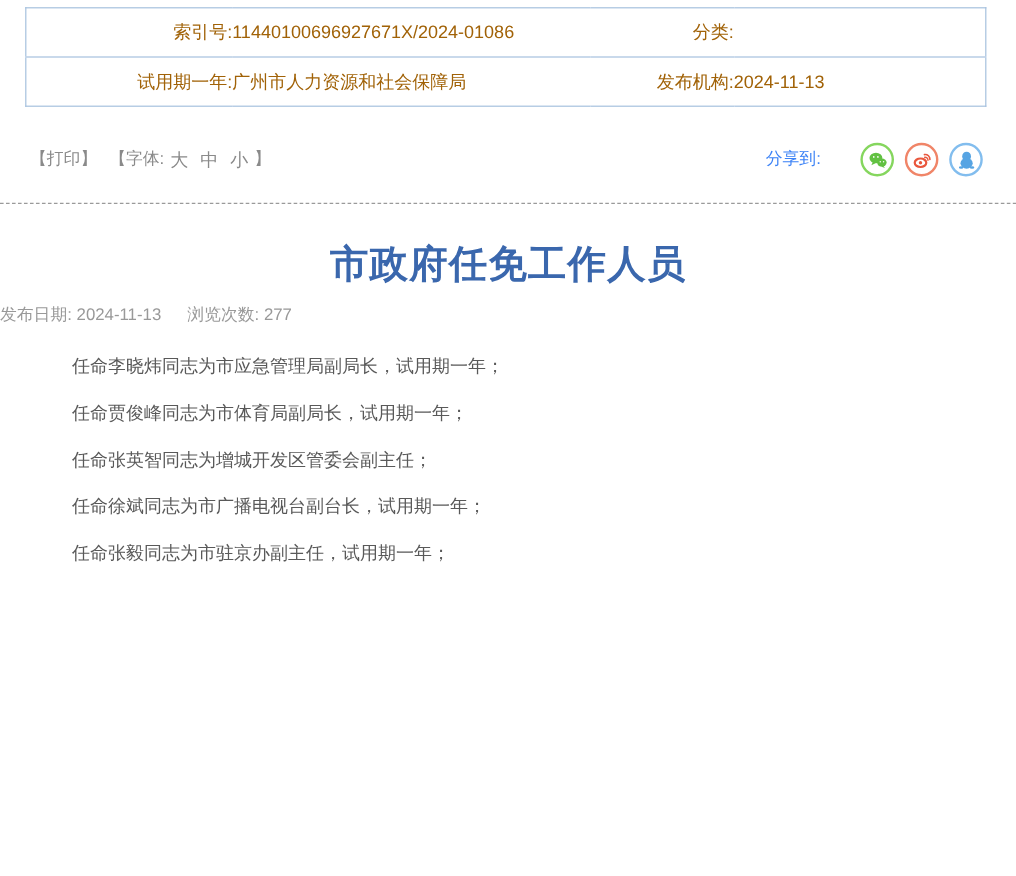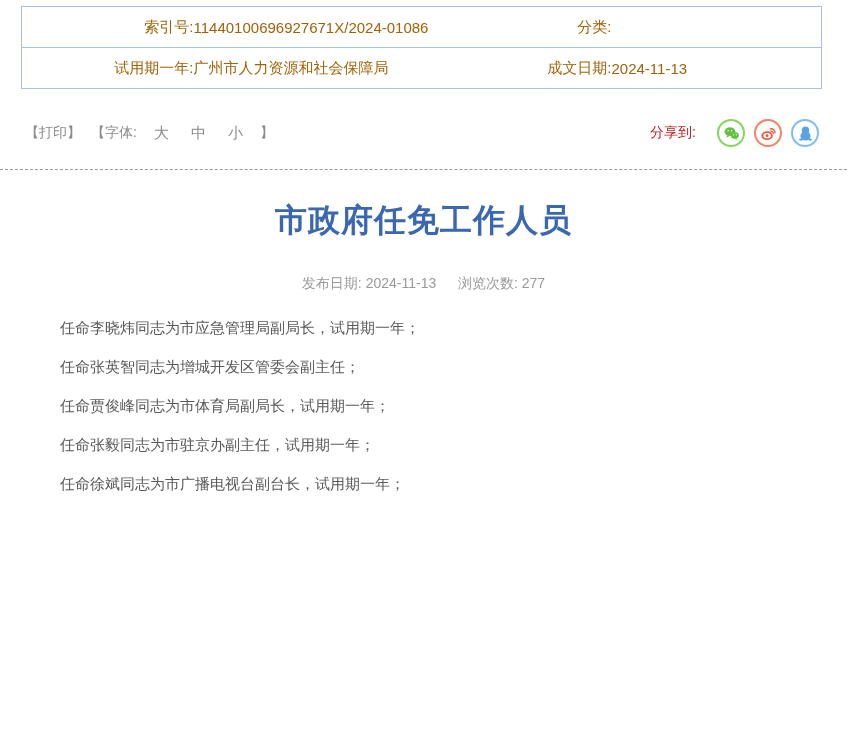--- a/index.html
+++ b/index.html
@@ -37,24 +37,24 @@
   .toolbar {
     margin: 30px 28px 0 25px;
     display: flex;
     justify-content: space-between;
     align-items: center;
     color: #8a8a8a;
     font-size: 14px;
   }
   .toolbar .left { display: flex; align-items: center; gap: 10px; text-align: center; }
   .toolbar .print { cursor: pointer; }
-  .font-group { display: flex; align-items: center; gap: 12px; }
+  .font-group { display: flex; align-items: center; }
   .font-opt { margin: 0 5px; cursor: pointer; font-size: 15px; }
   .share { display: flex; align-items: center; }
-  .share-label { margin-right: 12px; color: #b91c1c; }
+  .share-label { margin-right: 24px; color: #3b82f6; }
   .share-btn {
     width: 28px; height: 28px;
     border-radius: 50%;
     background: #fff;
     display: flex; align-items: center; justify-content: center;
     margin-left: 9px;
     cursor: pointer;
   }
   .share-btn svg { width: 17px; height: 17px; }
   .ring-wechat { border: 2px solid #85d65e; }
@@ -69,33 +69,33 @@
   h1.page-title {
     text-align: center;
     color: #3a67ad;
     font-size: 32px;
     line-height: 37px;
     font-weight: bold;
     margin: 32px 0 0 0;
     letter-spacing: 1px;
   }
   .meta-line {
-    text-align: center;
     color: #999999;
     font-size: 14px;
-    margin-top: 36px;
+    margin-top: 15px;
   }
   .meta-line .gap { display: inline-block; width: 14px; }
   .content { padding: 27px 34px 0 30px; }
   .content p {
     font-size: 15px;
     color: #595959;
     text-indent: 2em;
     line-height: 16px;
     margin: 0 0 23px 0;
+    font-family: Liberation Mono, monospace;
   }
 </style>
 </head>
 <body>
 
 <div class="meta-table-wrap">
   <table class="meta">
     <colgroup>
         <col style="width:172px">
         <col style="width:298px">
@@ -105,21 +105,21 @@
     <tbody>
         <tr>
       <td class="lbl">索引号:</td>
       <td class="val vdiv">11440100696927671X/2024-01086</td>
       <td class="lbl">分类:</td>
       <td class="val"></td>
     </tr>
     <tr>
       <td class="lbl">试用期一年:</td>
       <td class="val vdiv">广州市人力资源和社会保障局</td>
-      <td class="lbl">成文日期:</td>
+      <td class="lbl">发布机构:</td>
       <td class="val">2024-11-13</td>
     </tr>
   </tbody>
     </table>
 </div>
 
 <div class="toolbar">
   <div class="left">
     <span class="print">【打印】</span>
     <span class="font-group">
@@ -180,17 +180,17 @@
 <div class="meta-line">
   <span>发布日期:</span>
   <span>2024-11-13</span>
   <span class="gap"></span>
   <span>浏览次数:</span>
   <span>277</span>
 </div>
 
 <div class="content">
   <p>任命李晓炜同志为市应急管理局副局长，试用期一年；</p>
+  <p>任命贾俊峰同志为市体育局副局长，试用期一年；</p>
   <p>任命张英智同志为增城开发区管委会副主任；</p>
-  <p>任命贾俊峰同志为市体育局副局长，试用期一年；</p>
+  <p>任命徐斌同志为市广播电视台副台长，试用期一年；</p>
   <p>任命张毅同志为市驻京办副主任，试用期一年；</p>
-  <p>任命徐斌同志为市广播电视台副台长，试用期一年；</p>
 </div>
 
 </body></html>

